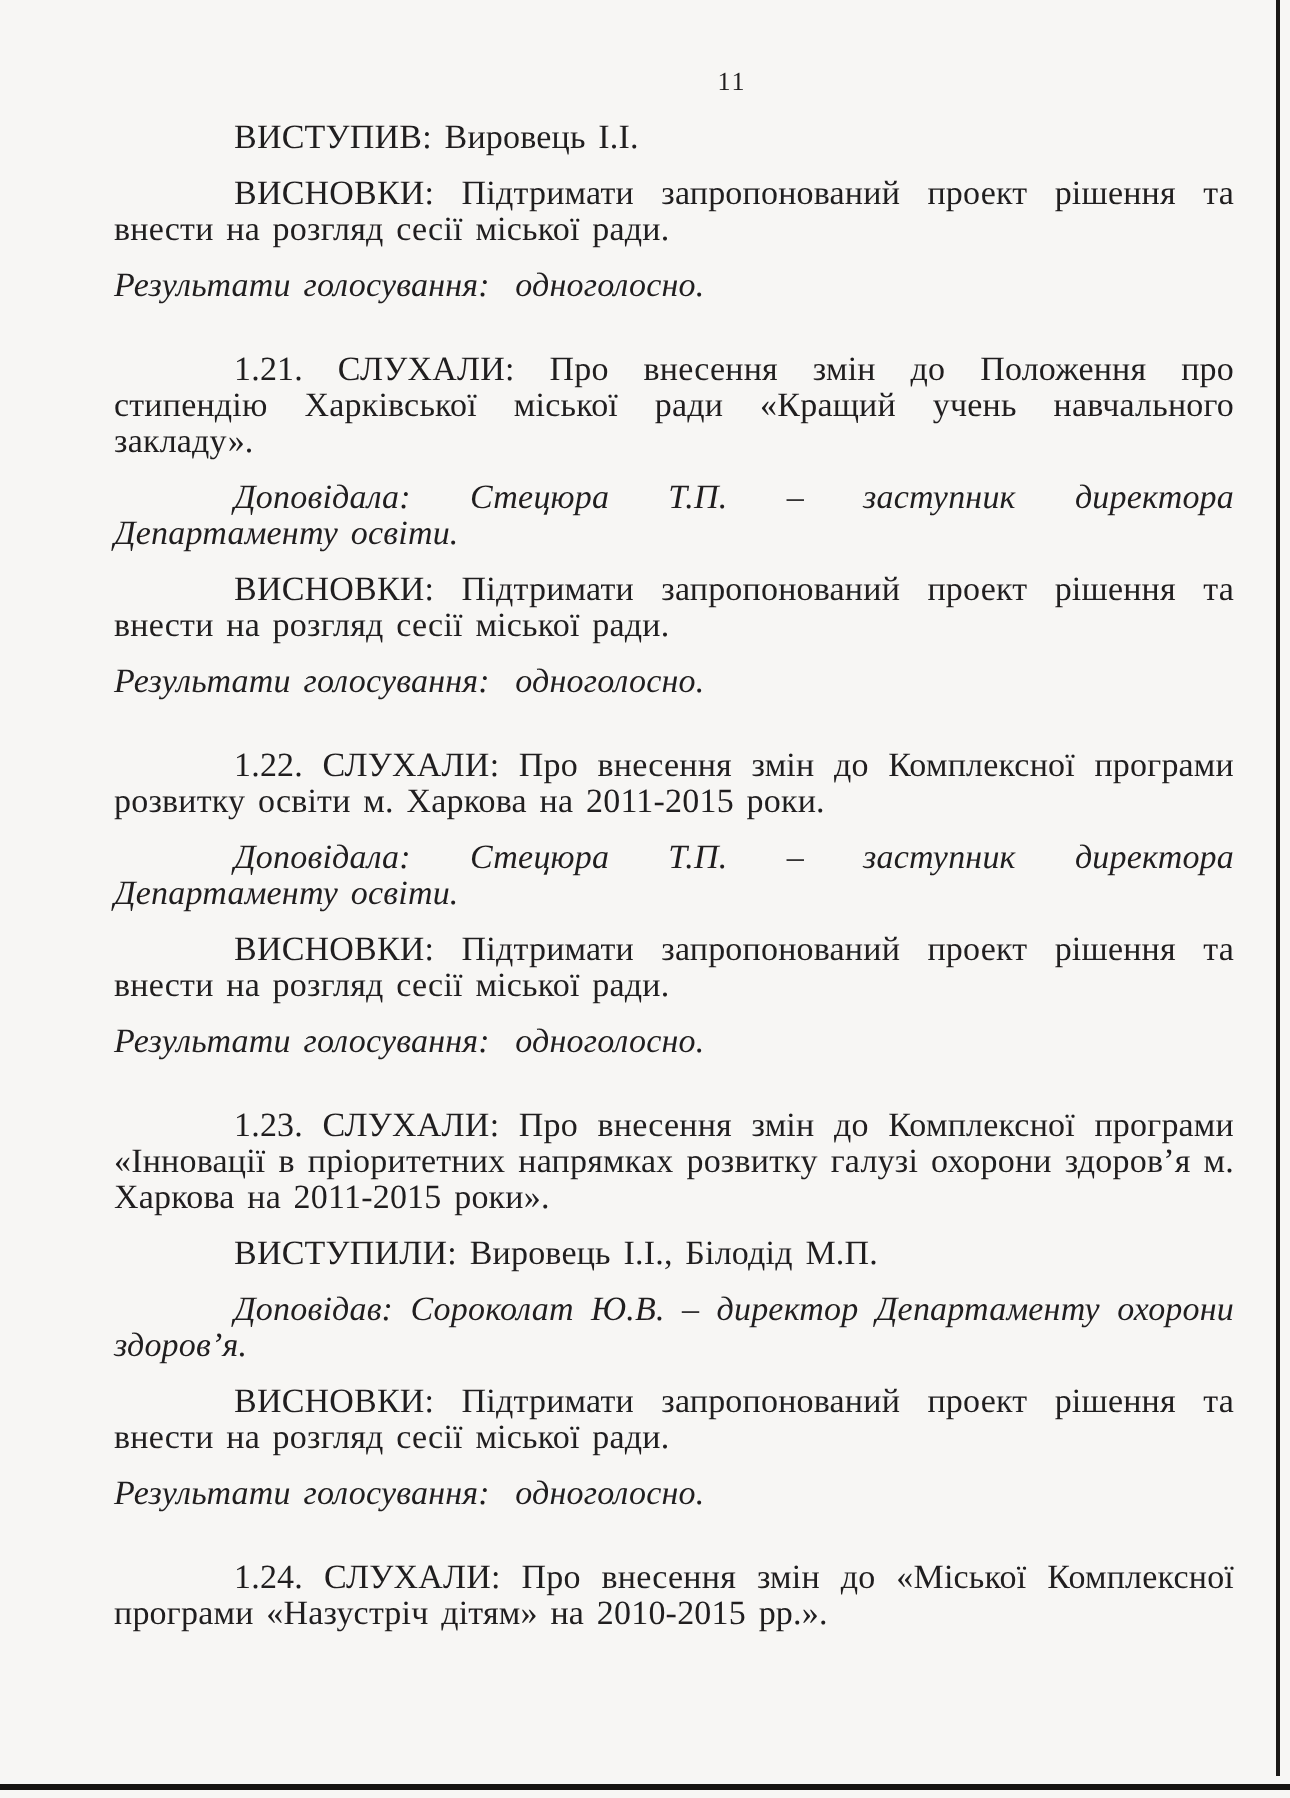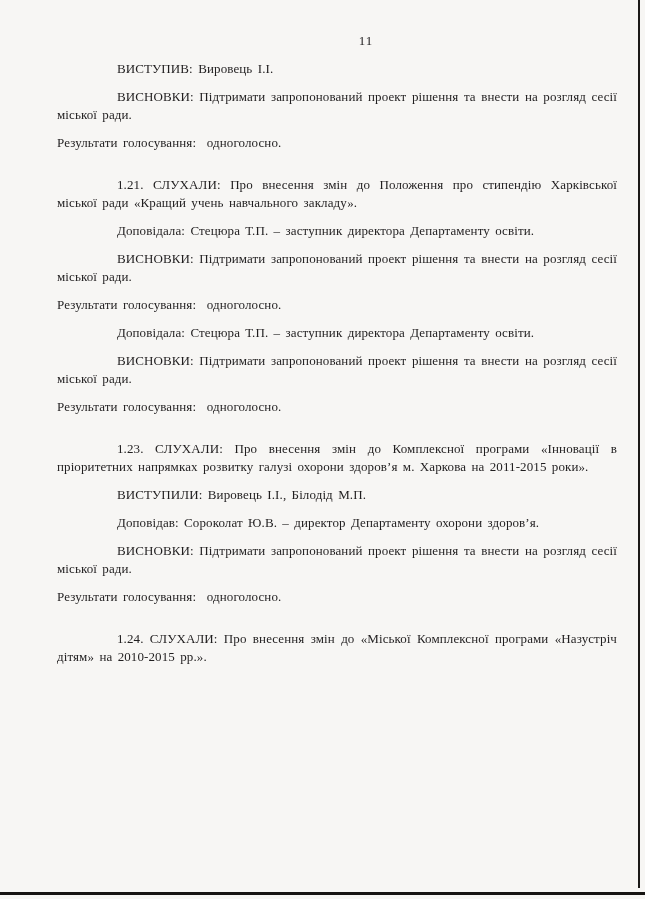--- a/index.html
+++ b/index.html
@@ -28,28 +28,28 @@
     line-height: 18px;
     margin: 0 0 10px 0;
   }
   .page-number span {
     position: relative;
     left: 29px;
     letter-spacing: 1px;
   }
   p.para {
     margin: 0 0 10px 0;
-    font-size: 13px;
+    font-size: 17px;
     line-height: 18px;
     text-align: justify;
     word-spacing: 2px;
     letter-spacing: 0.1px;
   }
   p.ind { text-indent: 60px; }
-  p.it  { }
+  p.it  { font-style: italic; }
   p.sec { margin-top: 24px; }
   
   .scan-edge-right {
     position: absolute;
     top: 0;
     left: 638px;
     width: 2px;
     height: 888px;
     background: #1b1917;
   }
@@ -78,20 +78,21 @@
   <p class="para it"><span>Результати голосування:</span>&nbsp; <span>одноголосно.</span></p>
 
   <p class="para ind sec"><span>1.21. СЛУХАЛИ:</span> <span>Про внесення змін до Положення про стипендію Харківської міської ради «Кращий учень навчального закладу».</span></p>
 
   <p class="para ind it"><span>Доповідала:</span> <span>Стецюра Т.П. – заступник директора Департаменту освіти.</span></p>
 
   <p class="para ind"><span>ВИСНОВКИ:</span> <span>Підтримати запропонований проект рішення та внести на розгляд сесії міської ради.</span></p>
 
   <p class="para it"><span>Результати голосування:</span>&nbsp; <span>одноголосно.</span></p>
 
+  <p class="para ind sec"><span>1.22. СЛУХАЛИ:</span> <span>Про внесення змін до Комплексної програми розвитку освіти м. Харкова на 2011-2015 роки.</span></p>
 
   <p class="para ind it"><span>Доповідала:</span> <span>Стецюра Т.П. – заступник директора Департаменту освіти.</span></p>
 
   <p class="para ind"><span>ВИСНОВКИ:</span> <span>Підтримати запропонований проект рішення та внести на розгляд сесії міської ради.</span></p>
 
   <p class="para it"><span>Результати голосування:</span>&nbsp; <span>одноголосно.</span></p>
 
   <p class="para ind sec"><span>1.23. СЛУХАЛИ:</span> <span>Про внесення змін до Комплексної програми «Інновації в пріоритетних напрямках розвитку галузі охорони здоров’я м. Харкова на 2011-2015 роки».</span></p>
 
   <p class="para ind"><span>ВИСТУПИЛИ:</span> <span>Вировець І.І., Білодід М.П.</span></p>

